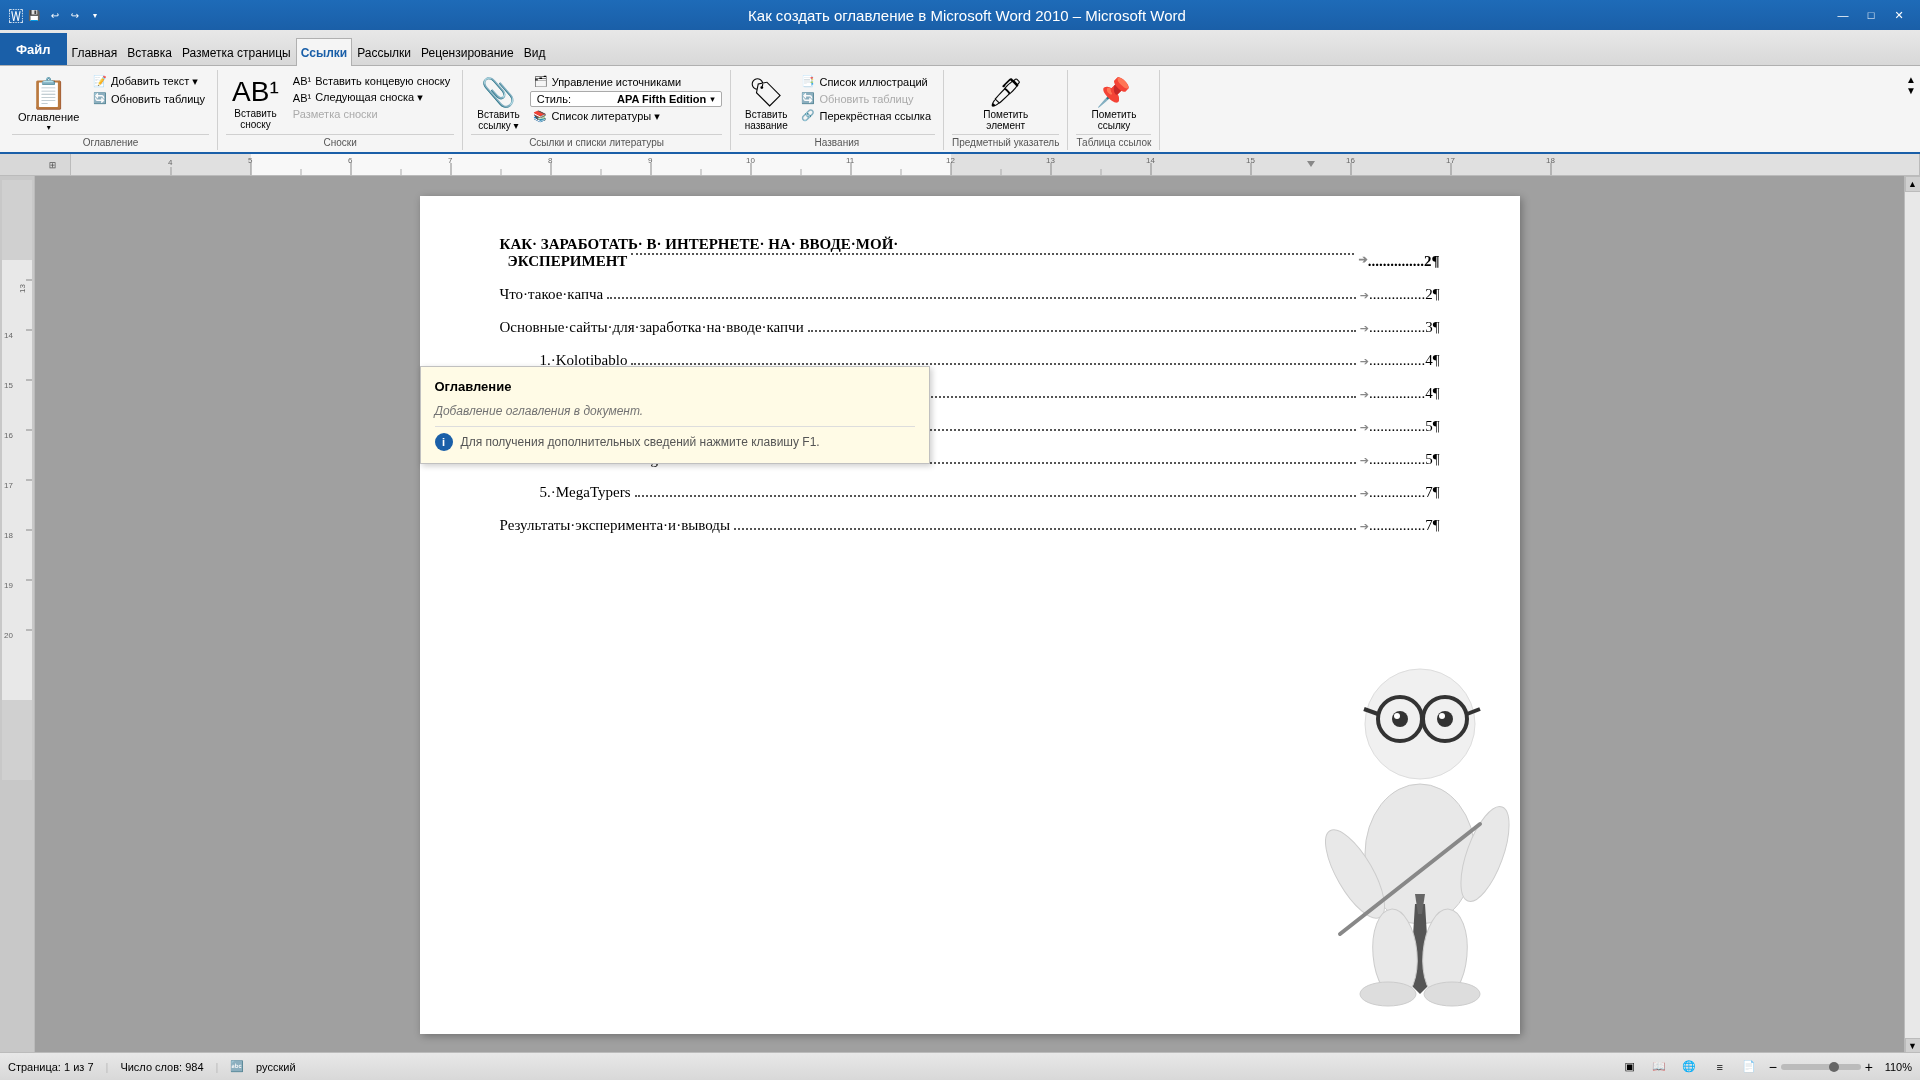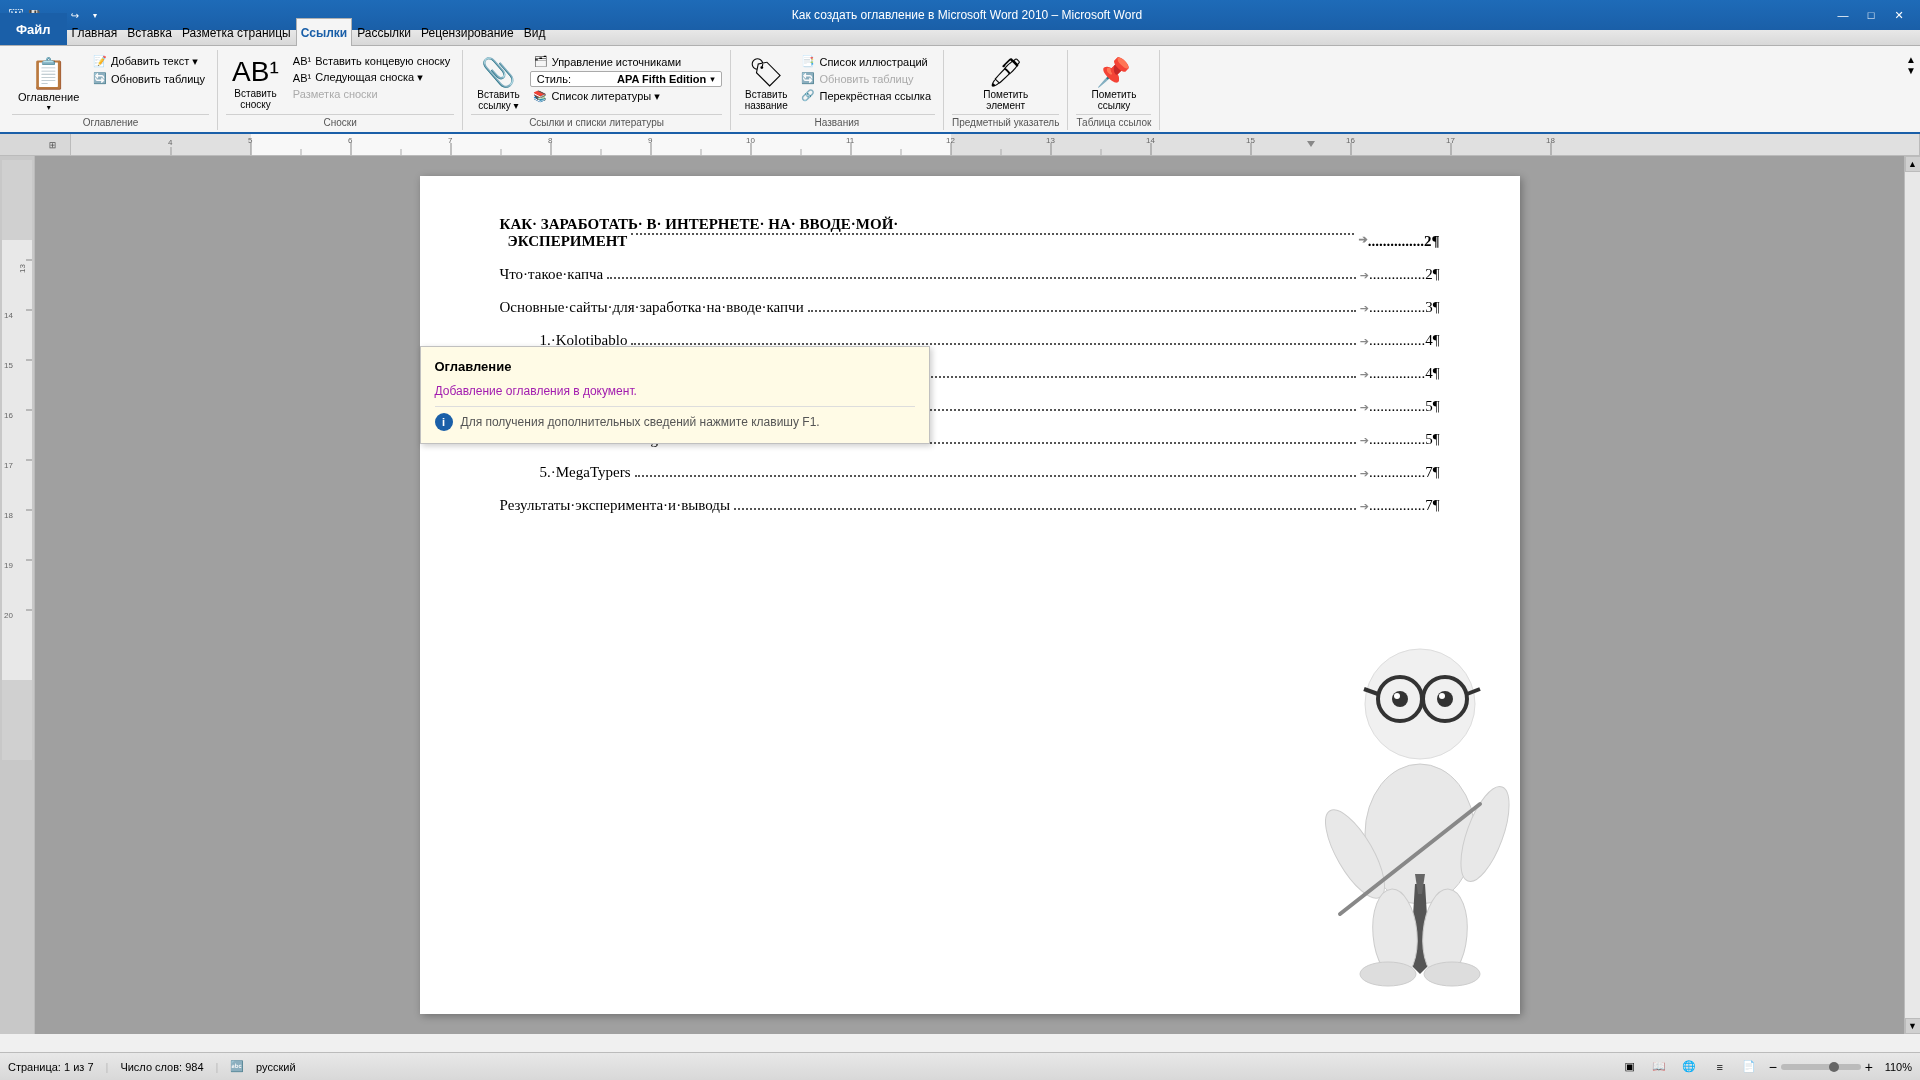--- a/index.html
+++ b/index.html
@@ -10,38 +10,38 @@
       background: linear-gradient(to bottom, #1e6bb8, #1a5fa8);
       height: 30px;
       display: flex;
       align-items: center;
       justify-content: space-between;
       padding: 0 8px;
       color: white;
       font-size: 12px;
     }
     .title-bar-left { display: flex; align-items: center; gap: 4px; }
-    .title-bar-title { flex: 1; text-align: center; font-size: 12px; }
+    .title-bar-title { flex: 1; text-align: center; font-size: 15px; }
     .title-bar-controls { display: flex; gap: 2px; }
     .title-btn {
       width: 26px; height: 20px;
       display: flex; align-items: center; justify-content: center;
       font-size: 11px; cursor: pointer; color: white;
       background: transparent; border: none;
     }
     .quick-access { display: flex; align-items: center; gap: 2px; }
     .qa-btn { width: 18px; height: 18px; display: flex; align-items: center; justify-content: center; font-size: 10px; cursor: pointer; color: white; }
 
     
     .ribbon-tabs {
       background: linear-gradient(to bottom, #e8e8e8, #d8d8d8);
       display: flex;
       align-items: flex-end;
       padding-left: 0;
-      height: 16px;
+      height: 36px;
       border-bottom: 1px solid #b0b0b0;
     }
     .file-tab {
       background: #1a5fa8;
       color: white;
       padding: 0 16px;
       height: 32px;
       display: flex; align-items: center;
       font-size: 13px; font-weight: bold;
       cursor: pointer;
@@ -224,23 +224,24 @@
       z-index: 100;
       font-family: 'Segoe UI', sans-serif;
     }
     .tooltip-title {
       font-size: 13px;
       font-weight: bold;
       margin-bottom: 8px;
     }
     .tooltip-text {
       font-size: 12px;
-      color: #a21caf;
+      color: #737373;
       margin-bottom: 6px;
       line-height: 1.5;
+      font-style: italic;
     }
     .tooltip-footer {
       display: flex;
       align-items: center;
       gap: 8px;
       font-size: 12px;
       color: #555;
       border-top: 1px solid #ddd;
       padding-top: 6px;
       margin-top: 6px;

